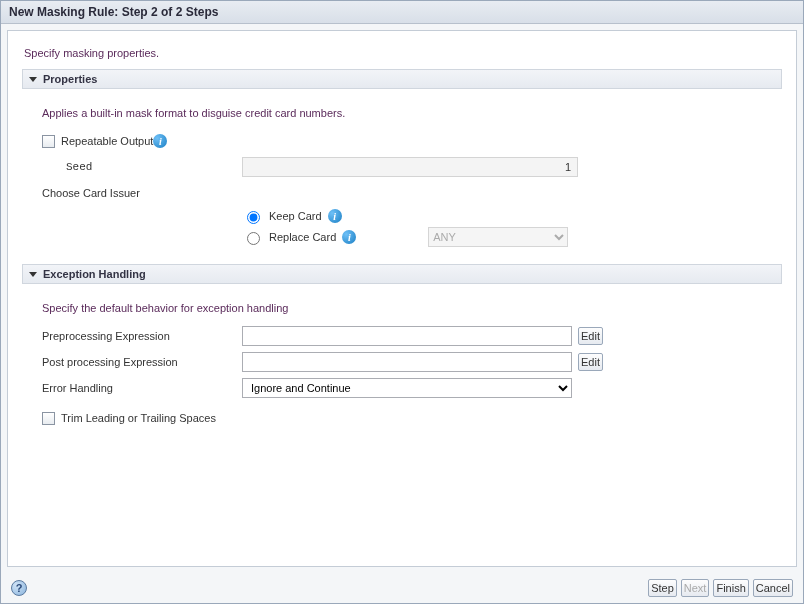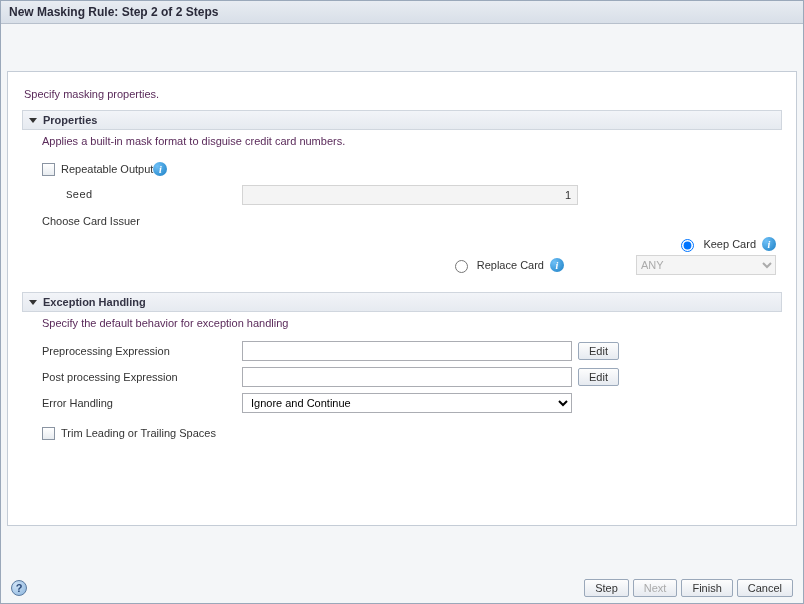--- a/index.html
+++ b/index.html
@@ -12,21 +12,20 @@
     width: 804px;
     height: 604px;
   }
   .outer {
     border: 1px solid #9aa8ba;
     width: 804px;
     height: 604px;
     background: #f4f6f8;
     display: flex;
     flex-direction: column;
-    gap: 41px;
   }
   .titlebar {
     background: linear-gradient(#e8ecf2, #d8dfe8);
     border-bottom: 1px solid #b7c0cc;
     padding: 4px 8px;
     font-weight: bold;
     color: #2a2a3a;
     font-size: 12px;
   }
   .content-white {
@@ -43,21 +42,21 @@
   }
   .section-header {
     background: linear-gradient(#f2f4f8, #e6eaf0);
     border: 1px solid #d0d6de;
     padding: 3px 6px;
     font-weight: bold;
     color: #333344;
     display: flex;
     align-items: center;
     gap: 6px;
-    margin-bottom: 5px;
+    margin-bottom: 18px;
   }
   .section-header .arrow {
     width: 0; height: 0;
     border-left: 4px solid transparent;
     border-right: 4px solid transparent;
     border-top: 5px solid #333;
   }
   .section-body {
     padding: 0 6px 14px 20px;
   }
@@ -125,26 +124,25 @@
     align-items: center;
     justify-content: center;
     font-style: italic;
     font-family: Georgia, serif;
   }
   .radio-row {
     display: flex;
     align-items: center;
     gap: 6px;
     margin: 3px 0;
-    justify-content: flex-end;
   }
   .btn {
     border: 1px solid #9aa8ba;
     background: linear-gradient(#fdfdfd, #e6eaf0);
-    padding: 2px 10px;
+    padding: 2px 2px;
     font-family: inherit;
     font-size: 11px;
     cursor: pointer;
     border-radius: 2px;
     color: #333;
   }
   .btn.disabled {
     color: #aaa;
     cursor: default;
   }

